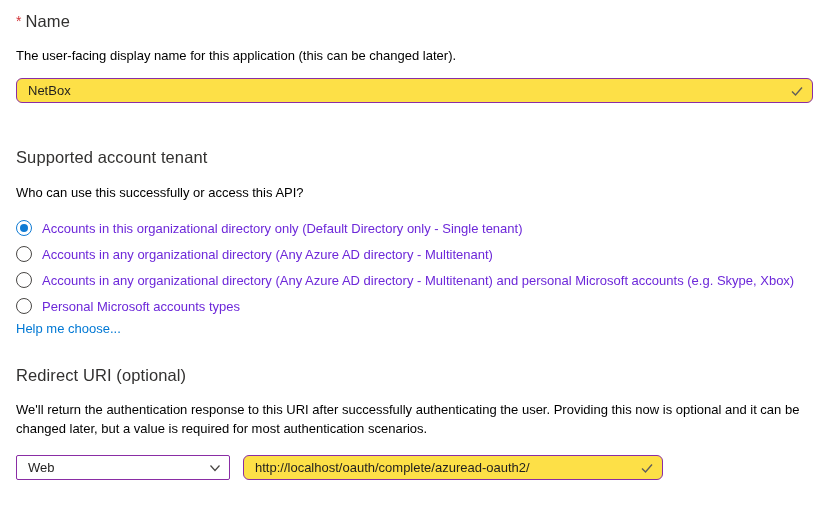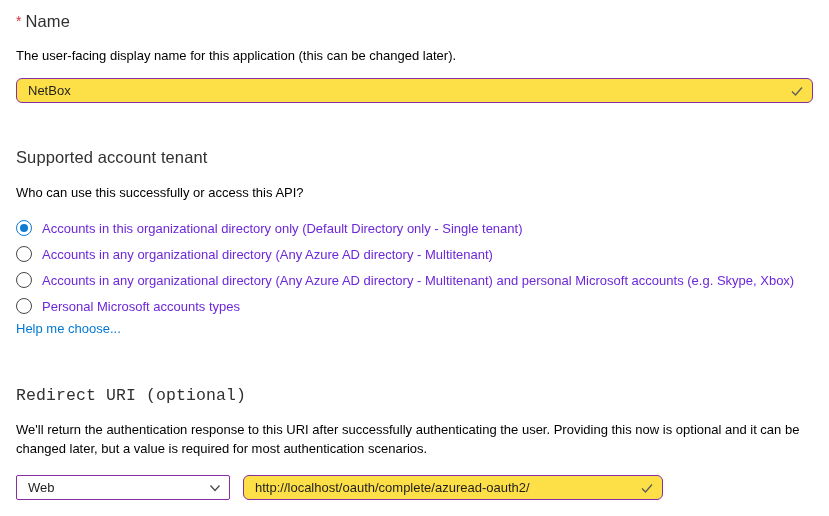--- a/index.html
+++ b/index.html
@@ -90,21 +90,21 @@
 
   .help-link {
     display: inline-block;
     font-size: 13px;
     color: #0078d4;
     text-decoration: none;
     cursor: pointer;
   }
 
   
-  .redirect-title { margin-top: 49px; font-family: Liberation Mono, monospace; }
+  .redirect-title { margin-top: 29px; }
   .redirect-desc { margin-top: 15px; max-width: 800px; }
   .redirect-row {
     margin-top: 17px;
     display: flex;
     align-items: center;
     gap: 13px;
   }
   .select-wrap {
     position: relative;
     width: 214px;

